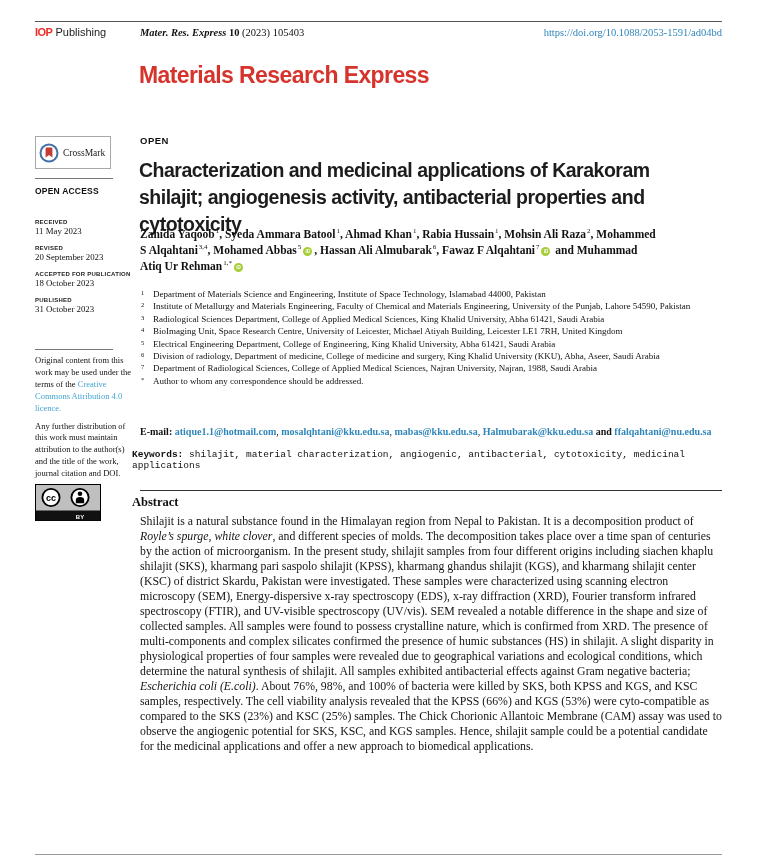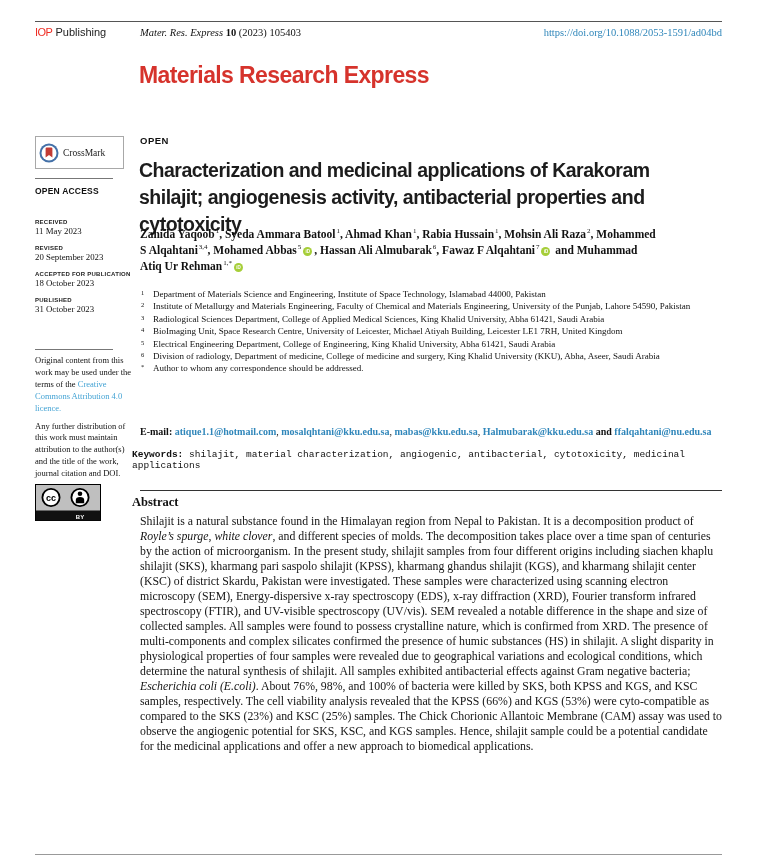--- a/index.html
+++ b/index.html
@@ -2,30 +2,30 @@
 <html><head>
 <meta charset="utf-8">
 <style>
   html,body{margin:0;padding:0;background:#ffffff;}
   .page{position:relative;width:757px;height:857px;background:#fff;overflow:hidden;
         font-family:"Liberation Serif", serif;color:#1a1a1a;}
   .rule{position:absolute;height:1px;background:#4d4d4d;}
   
   .top-rule{top:21px;left:35px;width:687px;background:#555;}
   .brand{position:absolute;left:35px;top:26px;font-family:"Liberation Sans",sans-serif;font-size:11px;}
-  .brand .iop{color:#ee2d24;font-weight:normal;letter-spacing:-0.5px;}
+  .brand .iop{color:#ee2d24;font-weight:bold;letter-spacing:-0.5px;}
   .brand .pub{color:#222;margin-left:3px;}
   .citation{position:absolute;left:140px;top:27px;font-size:10.5px;color:#111;}
-  .citation .jab{font-style:italic;}
+  .citation .jab{font-style:italic;font-weight:bold;}
   .citation .vol{font-weight:bold;text-align:right;}
   .doi{position:absolute;right:35px;top:27px;font-size:10.5px;color:#2f86ba;text-decoration:none;}
   .journal-title{position:absolute;left:139px;top:62px;font-family:"Liberation Sans",sans-serif;
         font-size:23px;font-weight:bold;letter-spacing:-0.6px;color:#d6332c;}
   
-  .crossmark{position:absolute;left:35px;top:136px;width:89px;height:33px;border:1px solid #a8a8a8;
+  .crossmark{position:absolute;left:35px;top:136px;width:76px;height:33px;border:1px solid #a8a8a8;
         display:flex;align-items:center;gap:4px;padding:0 3px;box-sizing:border-box;background:#fff;cursor:pointer;}
   .crossmark .cm-label{font-size:9.5px;color:#222;}
   .sb-rule1{top:178px;left:35px;width:78px;background:#777;}
   .open-access{position:absolute;left:35px;top:186px;font-family:"Liberation Sans",sans-serif;
         font-size:8.5px;font-weight:bold;letter-spacing:0.2px;color:#111;}
   .sb-history{position:absolute;left:35px;top:219px;width:100px;}
   .sb-item{margin-bottom:9px;}
   .sb-label{font-family:"Liberation Sans",sans-serif;font-size:6px;font-weight:bold;
         letter-spacing:0.25px;color:#222;white-space:nowrap;}
   .sb-date{font-size:8.8px;color:#111;margin-top:1px;}
@@ -132,20 +132,21 @@
 
   <div class="authors"><span>Zahida Yaqoob<sup>1</sup>, </span><span>Syeda Ammara Batool<sup>1</sup>, </span><span>Ahmad Khan<sup>1</sup>, </span><span>Rabia Hussain<sup>1</sup>, </span><span>Mohsin Ali Raza<sup>2</sup>, </span><span>Mohammed S Alqahtani<sup>3,4</sup>, </span><span>Mohamed Abbas<sup>5</sup><span class="orcid">iD</span>, </span><span>Hassan Ali Almubarak<sup>6</sup>, </span><span>Fawaz F Alqahtani<sup>7</sup><span class="orcid">iD</span> and </span><span>Muhammad Atiq Ur Rehman<sup>1,*</sup><span class="orcid">iD</span></span></div>
 
   <div class="affiliations">
       <div class="aff-item"><span class="aff-sup">1</span><span>Department of Materials Science and Engineering, Institute of Space Technology, Islamabad 44000, Pakistan</span></div>
       <div class="aff-item"><span class="aff-sup">2</span><span>Institute of Metallurgy and Materials Engineering, Faculty of Chemical and Materials Engineering, University of the Punjab, Lahore 54590, Pakistan</span></div>
       <div class="aff-item"><span class="aff-sup">3</span><span>Radiological Sciences Department, College of Applied Medical Sciences, King Khalid University, Abha 61421, Saudi Arabia</span></div>
       <div class="aff-item"><span class="aff-sup">4</span><span>BioImaging Unit, Space Research Centre, University of Leicester, Michael Atiyah Building, Leicester LE1 7RH, United Kingdom</span></div>
       <div class="aff-item"><span class="aff-sup">5</span><span>Electrical Engineering Department, College of Engineering, King Khalid University, Abha 61421, Saudi Arabia</span></div>
       <div class="aff-item"><span class="aff-sup">6</span><span>Division of radiology, Department of medicine, College of medicine and surgery, King Khalid University (KKU), Abha, Aseer, Saudi Arabia</span></div>
+      <div class="aff-item"><span class="aff-sup">7</span><span>Department of Radiological Sciences, College of Applied Medical Sciences, Najran University, Najran, 1988, Saudi Arabia</span></div>
       <div class="aff-item"><span class="aff-sup">*</span><span>Author to whom any correspondence should be addressed.</span></div>
     </div>
 
   <div class="contact email-line">
     <span class="bold">E-mail: </span><span><a href="#">atique1.1@hotmail.com</a>, <a href="#">mosalqhtani@kku.edu.sa</a>, <a href="#">mabas@kku.edu.sa</a>, <a href="#">Halmubarak@kku.edu.sa</a><span style="font-weight: bold;"> and </span><a href="#">ffalqahtani@nu.edu.sa</a></span>
   </div>
 
   <div class="keywords-line">
     <span style="font-weight:bold">Keywords: </span><span>shilajit, material characterization, angiogenic, antibacterial, cytotoxicity, medicinal applications</span>
   </div>

